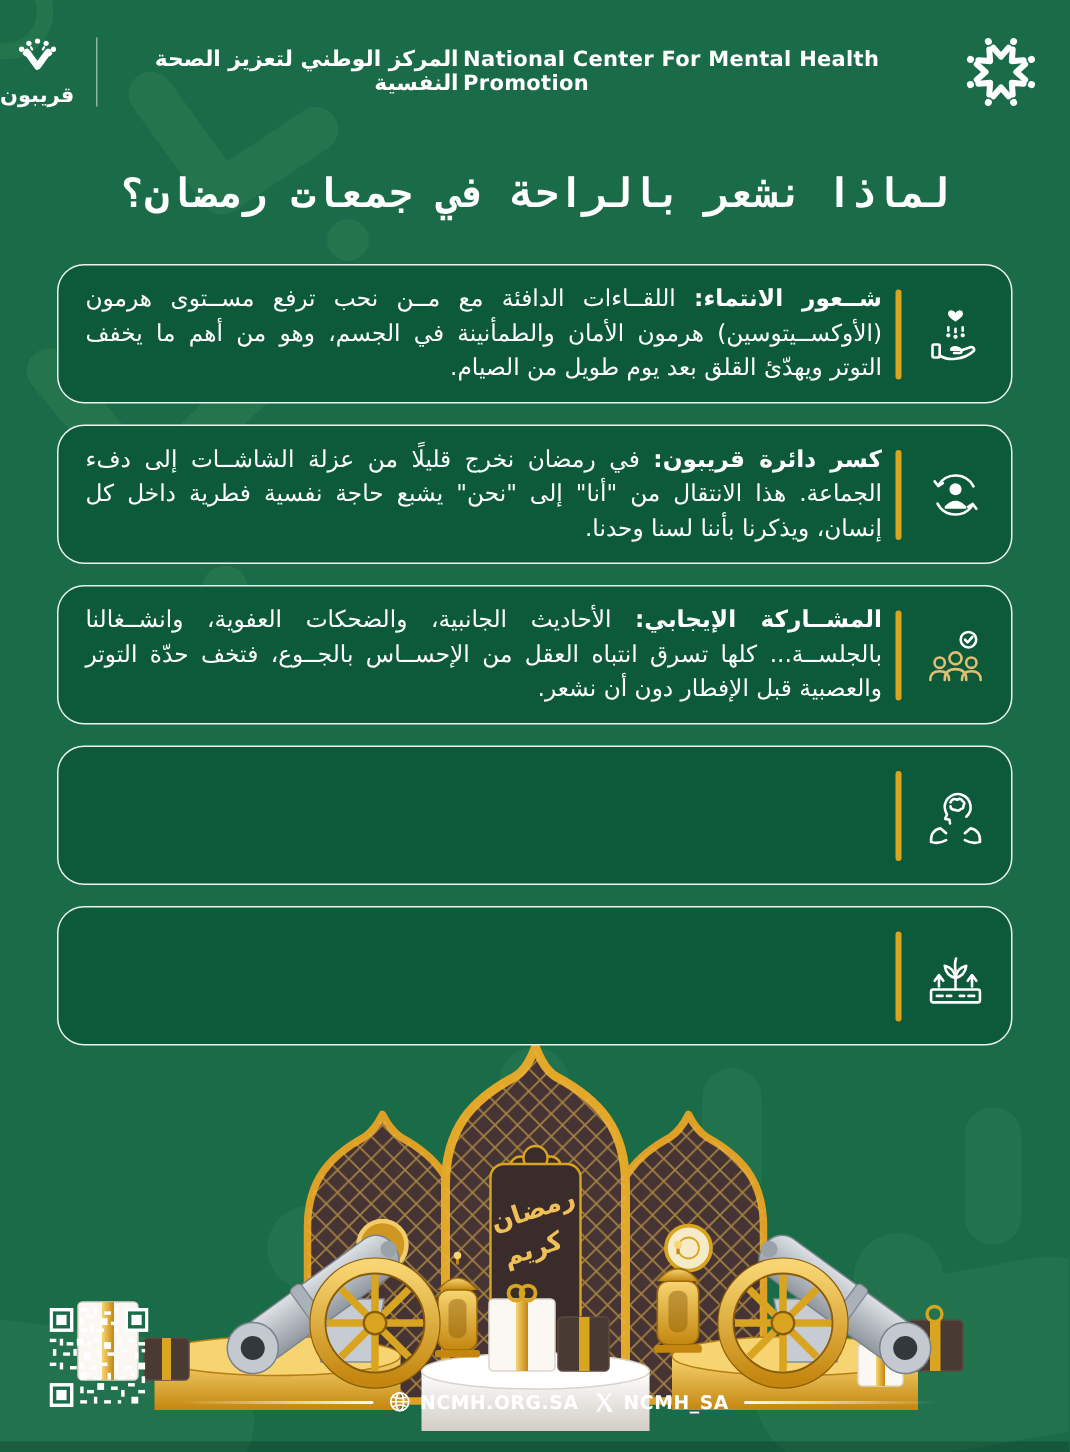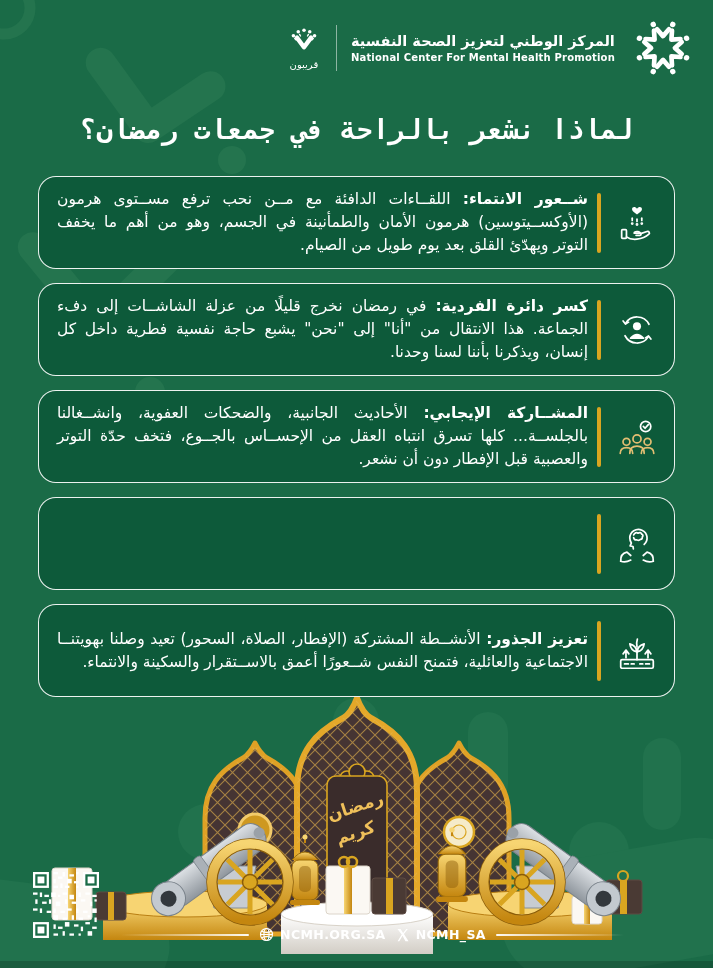--- a/index.html
+++ b/index.html
@@ -12,25 +12,25 @@
   }
   svg{display:block;}
   
   .bg-deco{position:absolute;top:0;left:0;z-index:0;}
   
   .header{
     position:absolute;top:14px;right:16px;z-index:3;
     display:flex;align-items:center;gap:14px;color:#fff;
   }
   .partner{display:flex;flex-direction:column;align-items:center;gap:2px;}
-  .partner-name{font-size:10px;font-weight:normal;}
+  .partner-name{font-size:14px;font-weight:bold;}
   .header-divider{width:1px;height:46px;background:rgba(255,255,255,.5);}
-  .org-text{display:flex;flex-direction:column;align-items:center;gap:3px;}
+  .org-text{display:flex;align-items:center;gap:3px;}
   .org-ar{font-size:14.5px;font-weight:bold;direction:rtl;}
-  .org-en{font-size:10px;font-weight:bold;letter-spacing:.2px;}
+  .org-en{font-size:14px;font-weight:bold;letter-spacing:.2px;}
   
   .page-title{
     position:absolute;top:114px;left:0;width:100%;z-index:3;
     text-align:center;direction:rtl;
     color:#fff;font-size:27px;font-weight:bold;font-family:Liberation Mono, monospace;
   }
   
   .cards{
     position:absolute;top:176px;left:38px;width:637px;z-index:2;
     display:flex;flex-direction:column;gap:14px;
@@ -181,21 +181,21 @@
           <path d="M36.5,18 A14,14 0 0 0 12,17.3"></path>
           <path d="M11.5,30 A14,14 0 0 0 36,30.7"></path>
           <path d="M9.5,14.5 L12,17.8 L15.2,15.8"></path>
           <path d="M38.5,33.5 L36,30.2 L32.8,32.2"></path>
         </g>
         <circle cx="24" cy="20" r="4.2" fill="#fff"></circle>
         <path d="M16.5,32 q7.5,-8 15,0 l0,1.5 l-15,0 Z" fill="#fff"></path>
       </svg>
     </div>
     <div class="gold-bar"></div>
-    <p class="card-text"><span class="card-heading">كسر دائرة الفردية:</span> <span>في رمضان نخرج قليلًا من عزلة الشاشــات إلى دفء الجماعة. هذا الانتقال من "أنا" إلى "نحن" يشبع حاجة نفسية فطرية داخل كل إنسان، ويذكرنا بأننا لسنا وحدنا.</span></p>
+    <p class="card-text"><span class="card-heading">كسر دائرة قريبون:</span> <span>في رمضان نخرج قليلًا من عزلة الشاشــات إلى دفء الجماعة. هذا الانتقال من "أنا" إلى "نحن" يشبع حاجة نفسية فطرية داخل كل إنسان، ويذكرنا بأننا لسنا وحدنا.</span></p>
   </div>
 
   <div class="card">
     <div class="card-icon">
       <svg width="46" height="50" viewBox="0 0 48 48">
         <g class="icon-gold">
           <circle cx="13" cy="29" r="3.6"></circle>
           <path d="M6.5,41 q0,-6 6.5,-6 q6.5,0 6.5,6"></path>
           <circle cx="35" cy="29" r="3.6"></circle>
           <path d="M28.5,41 q0,-6 6.5,-6 q6.5,0 6.5,6"></path>
@@ -239,21 +239,20 @@
           <path d="M24,33 v-11"></path>
           <path d="M24,25 q-6.5,-1.5 -7.5,-8.5 q6.5,1.5 7.5,8.5"></path>
           <path d="M24,25 q6.5,-1.5 7.5,-8.5 q-6.5,1.5 -7.5,8.5"></path>
           <path d="M24,20 q-0.8,-5 0.4,-8.5"></path>
           <path d="M12.5,31 v-6.5 M9.5,27 l3,-4 l3,4"></path>
           <path d="M35.5,31 v-6.5 M32.5,27 l3,-4 l3,4"></path>
         </g>
       </svg>
     </div>
     <div class="gold-bar"></div>
-    <p class="card-text"><span class="card-heading">تعزيز الجذور:</span> <span>الأنشــطة المشتركة (الإفطار، الصلاة، السحور) تعيد وصلنا بهويتنــا الاجتماعية والعائلية، فتمنح النفس شــعورًا أعمق بالاســتقرار والسكينة والانتماء.</span></p>
   </div>
 
 </div>
 
 <svg class="scene" width="713" height="278" viewBox="0 0 713 278">
   <defs>
     <linearGradient id="gsilver" x1="0" y1="0" x2="0" y2="1">
       <stop offset="0" stop-color="#dde1e5"></stop>
         <stop offset="1" stop-color="#8f969d"></stop>
     </linearGradient>

